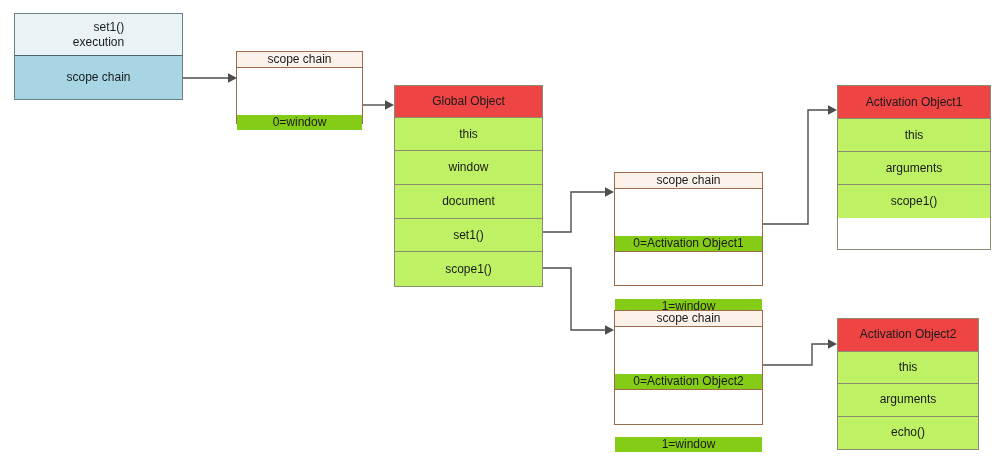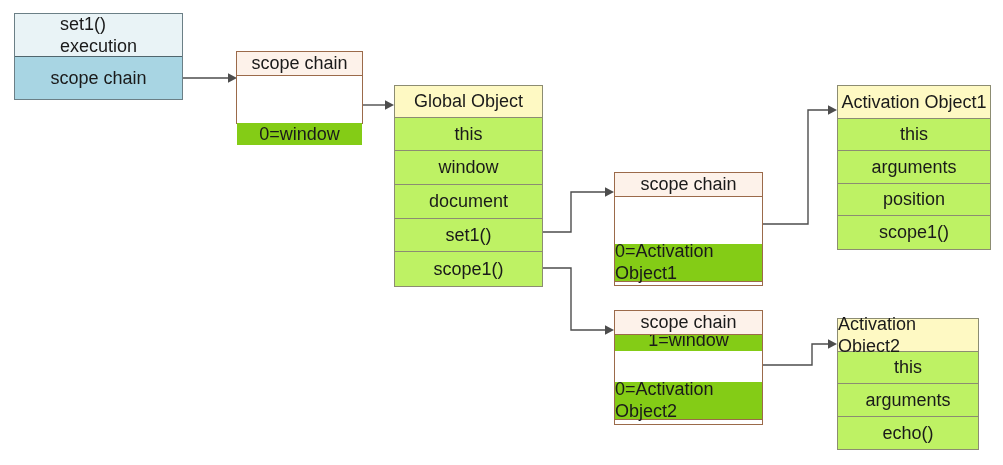--- a/index.html
+++ b/index.html
@@ -28,23 +28,23 @@
     box-sizing: border-box;
     border: 1px solid #808080;
     display: flex;
     flex-direction: column;
   }
   .node .row {
     box-sizing: border-box;
     display: flex;
     align-items: center;
     justify-content: center;
-    text-align: left;
+    text-align: right;
     color: #1a1a1a;
-    font-size: 18px;
+    font-size: 12px;
     line-height: 1.25;
     white-space: pre-line;
     border-bottom: 1px solid #808080;
   }
   .node .row:last-child { border-bottom: none; }
 
   
   .theme-blue { border-color: #6b7f86; }
   .theme-blue .row { border-bottom-color: #50656d; }
   .theme-blue .hdr  { background: #e9f3f6; }
@@ -52,21 +52,21 @@
 
   
   .theme-orange { border-color: #9b6a4a; }
   .theme-orange .row { border-bottom-color: #9b6a4a; }
   .theme-orange .hdr  { background: #fdf2ea; }
   .theme-orange .body { background: #84cc16; margin-top: 47px; }
 
   
   .theme-green { border-color: #8c8c72; }
   .theme-green .row { border-bottom-color: #8c8c72; }
-  .theme-green .hdr  { background: #fef9c3; }
+  .theme-green .hdr  { background: #ef4444; }
   .theme-green .body { background: #bef264; }
 
   
   #connectors {
     position: absolute;
     left: 0; top: 0;
     width: 1003px; height: 465px;
     pointer-events: none;
   }
   #connectors path { fill: none; stroke: #4d4d4d; stroke-width: 1.4; }
@@ -139,21 +139,20 @@
   <div class="node theme-orange" style="left:614px; top:310px; width:149px; height:115px;">
     <div class="row hdr" style="height:38px;">scope chain</div>
     <div class="row body" style="height:38px;">0=Activation Object2</div>
     <div class="row body" style="height:39px;">1=window</div>
   </div>
 
   <div class="node theme-green" style="left:837px; top:85px; width:154px; height:165px;">
     <div class="row hdr" style="height:33px;">Activation Object1</div>
     <div class="row body" style="height:33px;">this</div>
     <div class="row body" style="height:33px;">arguments</div>
-    <div class="row body" style="height:33px;">position</div>
     <div class="row body" style="height:33px;">scope1()</div>
   </div>
 
   <div class="node theme-green" style="left:837px; top:318px; width:142px; height:132px;">
     <div class="row hdr" style="height:33px;">Activation Object2</div>
     <div class="row body" style="height:33px;">this</div>
     <div class="row body" style="height:33px;">arguments</div>
     <div class="row body" style="height:33px;">echo()</div>
   </div>
 

